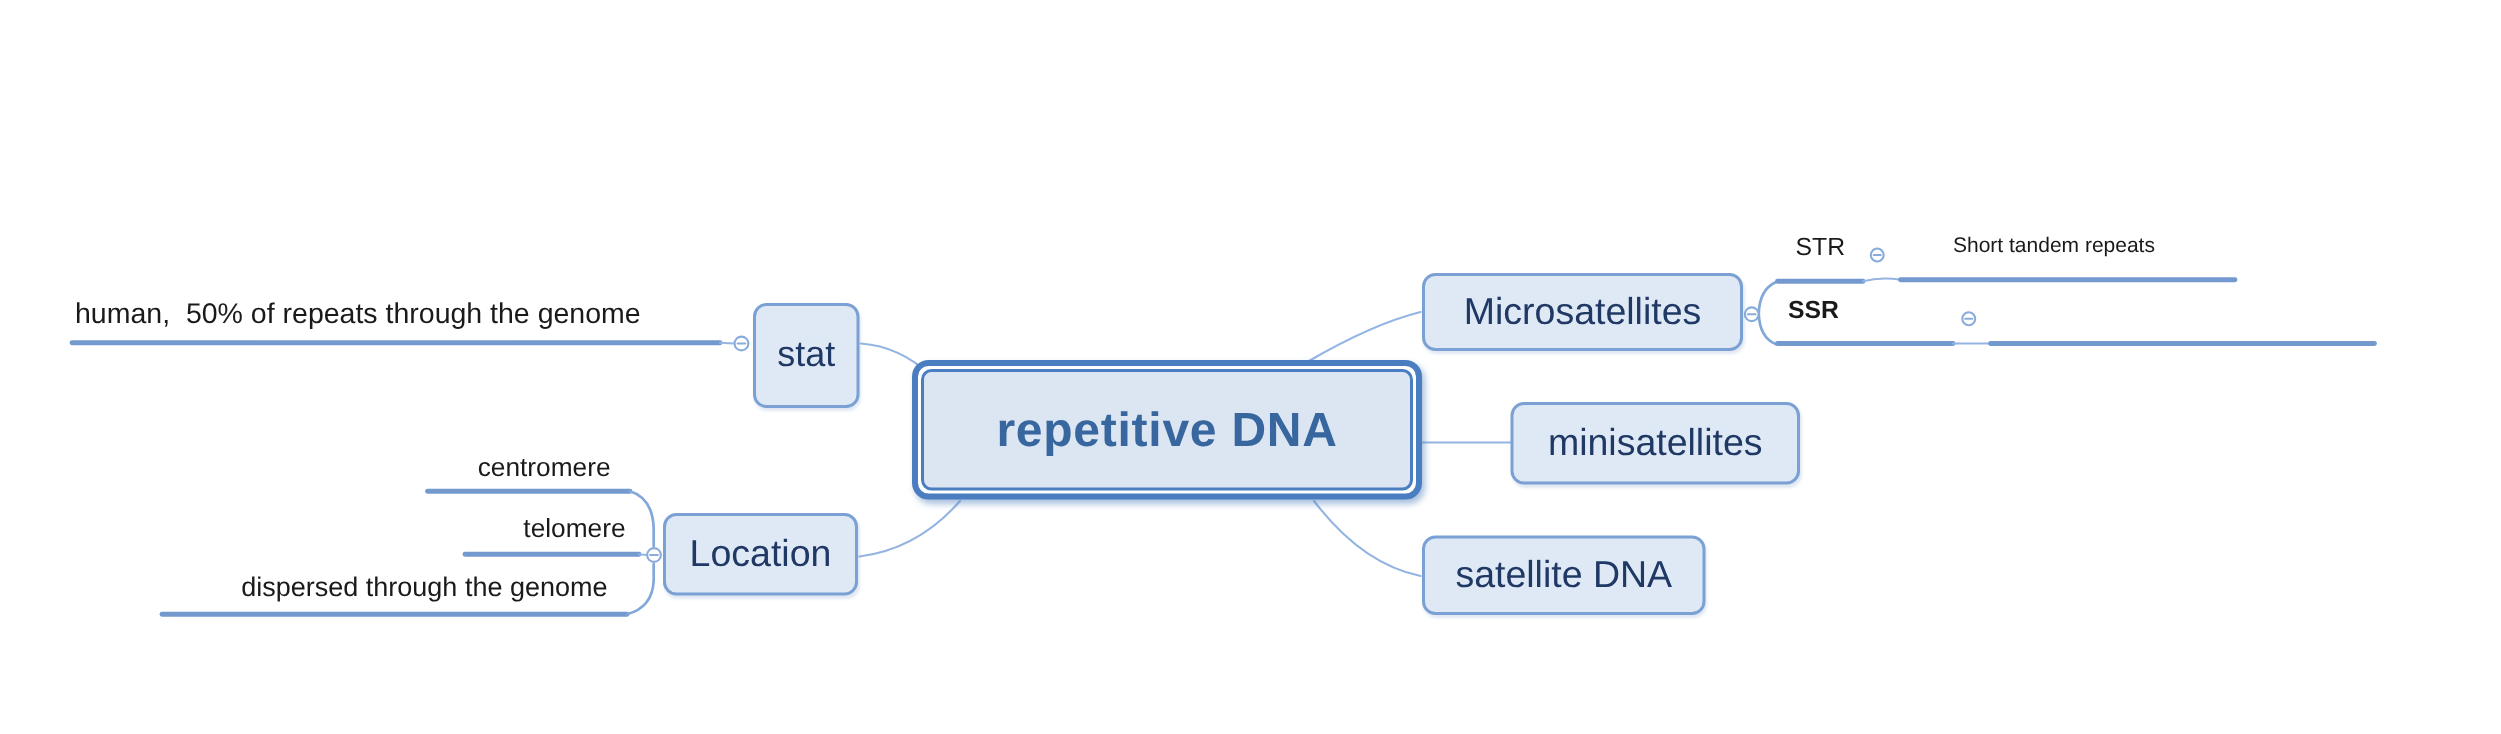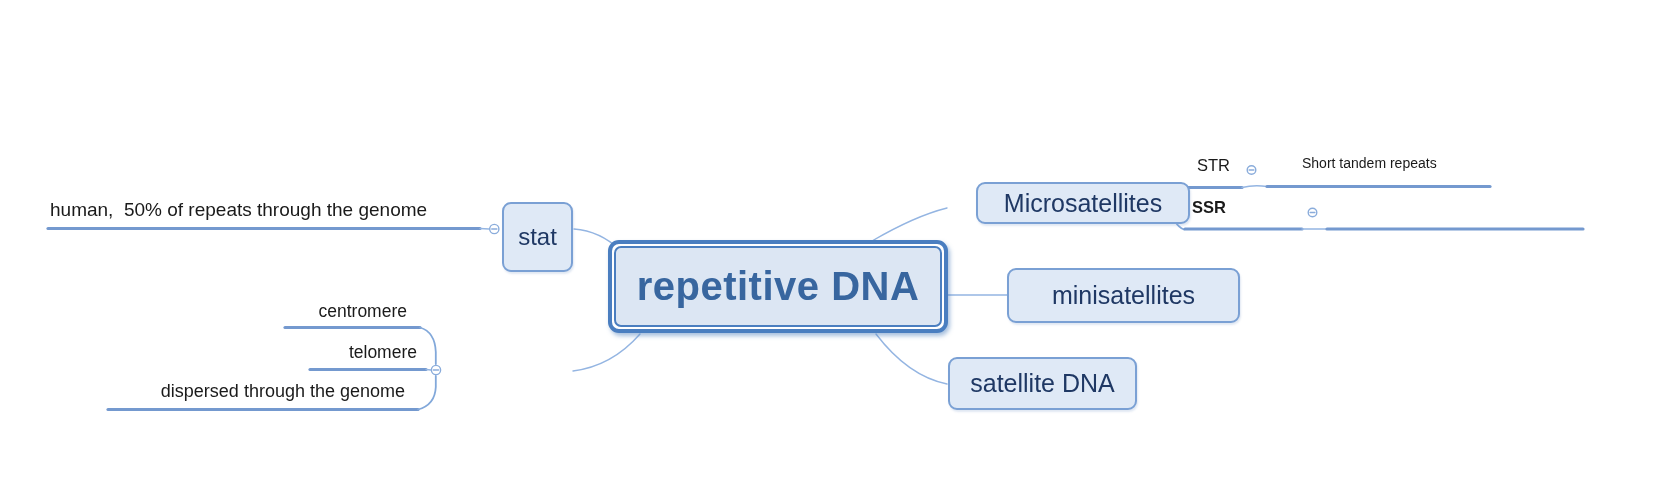--- a/index.html
+++ b/index.html
@@ -27,21 +27,21 @@
   .toggle line{stroke:#8aacdb;stroke-width:1.3;stroke-linecap:round;}
 
   .node{position:absolute;z-index:2;display:flex;align-items:center;justify-content:center;
         background:var(--node-fill);border:2px solid var(--node-border);border-radius:9px;
         color:var(--node-text);box-shadow:1px 2px 2px rgba(120,150,200,.22);box-sizing:border-box;}
   .central-outer{position:absolute;z-index:2;border:4px solid var(--central-border);border-radius:11px;
         background:#ffffff;padding:2px;box-sizing:border-box;
         box-shadow:2px 3px 4px rgba(79,129,189,.5);}
   .central-inner{width:100%;height:100%;border:2px solid var(--central-border);border-radius:7px;
         background:var(--central-fill);display:flex;align-items:center;justify-content:center;
-        color:var(--central-text);font-size:40px;font-weight:600;letter-spacing:.5px;box-sizing:border-box;}
+        color:var(--central-text);font-size:32px;font-weight:600;letter-spacing:.5px;box-sizing:border-box;}
   .line-label{position:absolute;z-index:2;color:var(--plain-text);white-space:pre;}
   .ta-r{text-align:right;}
 </style>
 </head>
 <body>
 
 <div class="canvas">
 
   <svg class="wires" viewBox="0 0 1667 489">
 
@@ -93,32 +93,35 @@
 
   <div class="central-outer" style="left:608px;top:240px;width:340px;height:93px;">
     <div class="central-inner">repetitive DNA</div>
   </div>
 
   <div class="node" style="left:502px;top:202px;width:71px;height:70px;font-size:24px;">
     <span>stat</span>
   </div>
   <div class="line-label" style="left:50px;top:199px;font-size:19px;">human,  50% of repeats through the genome</div>
 
+  <div class="node" style="left:442px;top:342px;width:130px;height:55px;font-size:25px;">
+    <span>Location</span>
+  </div>
   <div class="line-label ta-r" style="left:250px;top:301px;width:157px;font-size:17.5px;">centromere</div>
   <div class="line-label ta-r" style="left:262px;top:342px;width:155px;font-size:17.5px;">telomere</div>
   <div class="line-label ta-r" style="left:110px;top:381px;width:295px;font-size:18px;">dispersed through the genome</div>
 
-  <div class="node" style="left:948px;top:182px;width:214px;height:42px;font-size:25px;margin-left:28px;">
+  <div class="node" style="left:948px;top:182px;width:214px;height:52px;font-size:25px;">
     <span>Microsatellites</span>
   </div>
   <div class="line-label" style="left:1197px;top:156px;font-size:16.5px;">STR</div>
   <div class="line-label" style="left:1277px;top:155px;font-size:14px;margin-left:25px;">Short tandem repeats</div>
   <div class="line-label" style="left:1192px;top:198px;font-size:16.5px;font-weight:bold;">SSR</div>
 
-  <div class="node" style="left:1007px;top:268px;width:233px;height:55px;font-size:25px;">
+  <div class="node" style="left:1007px;top:268px;width:193px;height:55px;font-size:25px;">
     <span>minisatellites</span>
   </div>
 
   <div class="node" style="left:948px;top:357px;width:189px;height:53px;font-size:25px;">
     <span>satellite DNA</span>
   </div>
 
 </div>
 
 </body></html>

